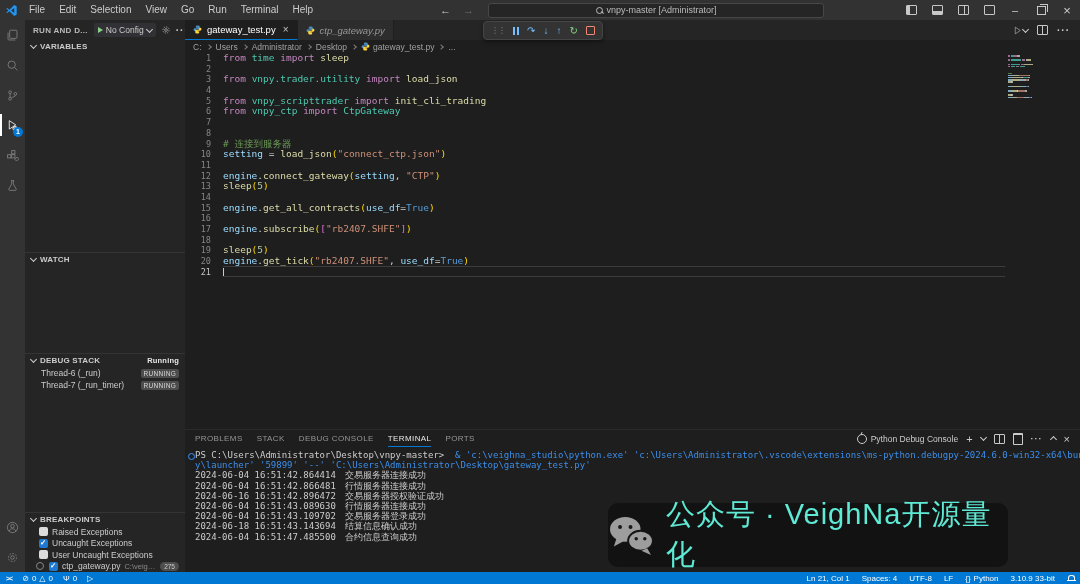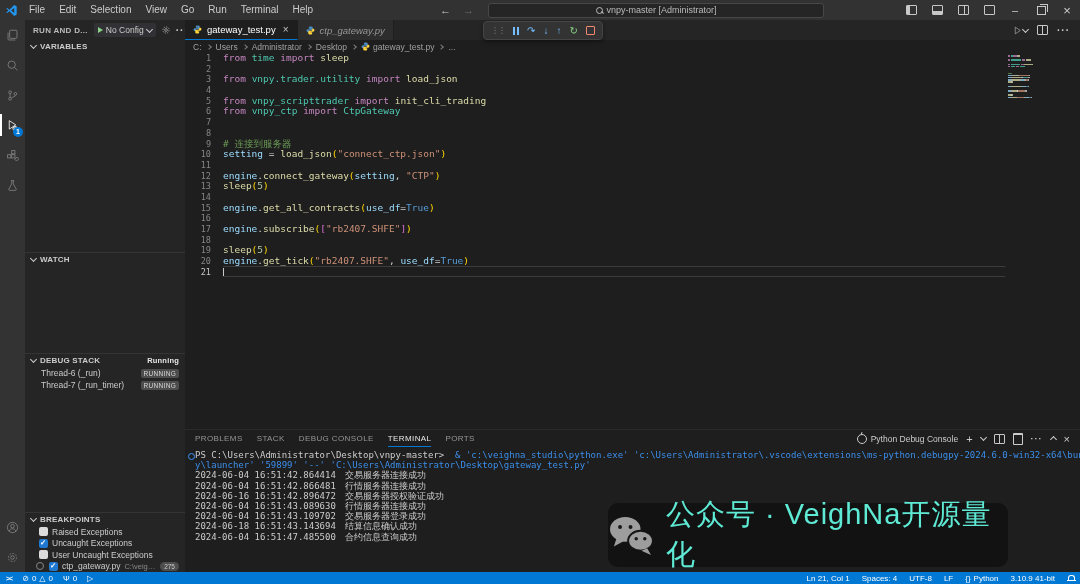--- a/index.html
+++ b/index.html
@@ -641,21 +641,21 @@
           <span>UTF-8</span>
         </span>
         <span class="sb-item">
           <span>LF</span>
         </span>
         <span class="sb-item">
           <span>{}</span>
           <span>Python</span>
         </span>
         <span class="sb-item">
-          <span>3.10.9 41-bit</span>
+          <span>3.10.9 33-bit</span>
         </span>
         <span class="sb-item">
           <span class="bell"></span>
         </span>
       </span>
   </div>
 
   <div class="watermark">
     <span>
       <svg width="46" height="40" viewBox="0 0 48 42">

